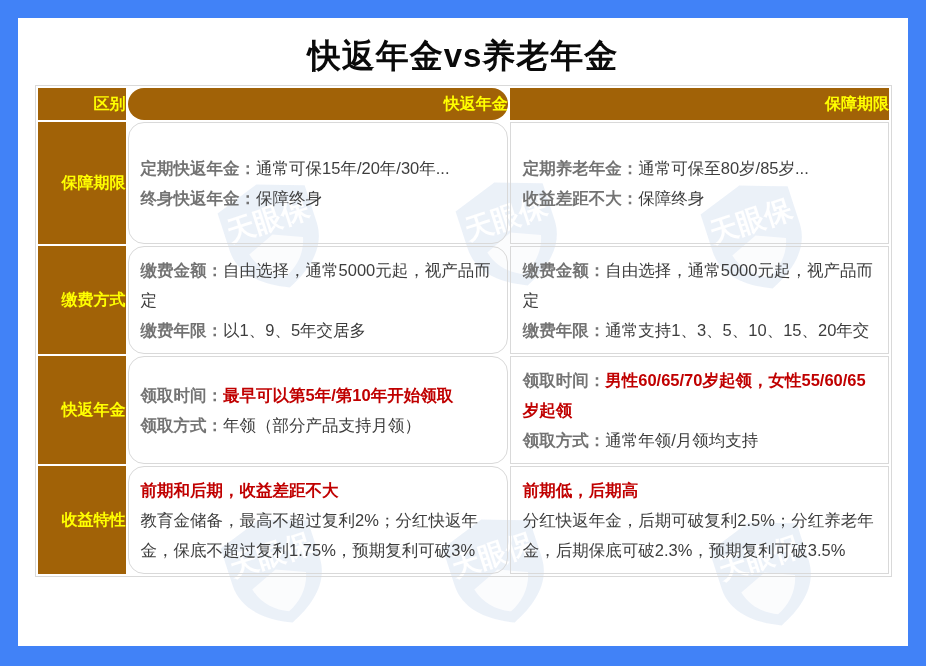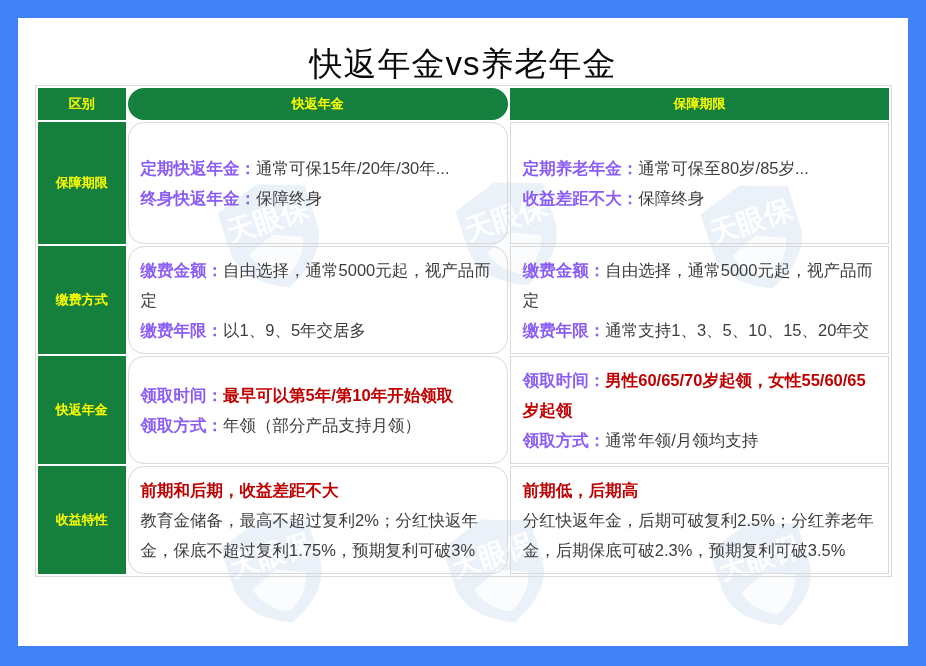--- a/index.html
+++ b/index.html
@@ -16,24 +16,24 @@
     overflow: hidden;
   }
 
   .content { position: relative; width: 100%; height: 100%; }
 
   .title {
     position: relative;
     z-index: 3;
     text-align: center;
     font-size: 33px;
-    font-weight: normal;
+    font-weight: bold;
     color: #0a0a0a;
     letter-spacing: 1px;
-    padding-top: 24px;
+    padding-top: 16px;
     height: 68px;
   }
 
   
   .wm-layer { position: absolute; inset: 0; z-index: 1; pointer-events: none; }
   .wm {
     position: absolute;
     width: 100px; height: 112px;
     transform: rotate(-18deg);
     opacity: 0.55;
@@ -49,41 +49,41 @@
     z-index: 2;
     margin-left: 18px;
     width: 855px;
     border-collapse: separate;
     border-spacing: 2px;
     outline: 1px solid #d9d9d9;
   }
   td { vertical-align: middle; }
 
   td.blue {
-    background: #15803d;
+    background: #a16207;
     color: #FFFF00;
     font-weight: bold;
-    font-size: 13px;
-    text-align: center;
+    font-size: 16px;
+    text-align: right;
   }
   td.hdr { height: 32px; }
   td.lbl { width: 88px; }
 
   td.cell {
     background: transparent;
     border: 1px solid #d9d9d9;
     padding: 8px 12px;
     font-size: 16.5px;
     color: #3d3d3d;
     line-height: 1.82;
   }
   td.c1 { width: 382px; border-radius: 16px; }
   td.c2 { width: 381px; }
 
-  .cell b { color: #8b5cf6; }
+  .cell b { color: #737373; }
   .red { color: #C00000; font-weight: bold; }
 
   .r1 { height: 122px; }
   .r2 { height: 96px; }
   .r3 { height: 95px; }
   .r4 { height: 91px; }
   .r5 { height: 100px; }
 </style>
 </head>
 <body>

